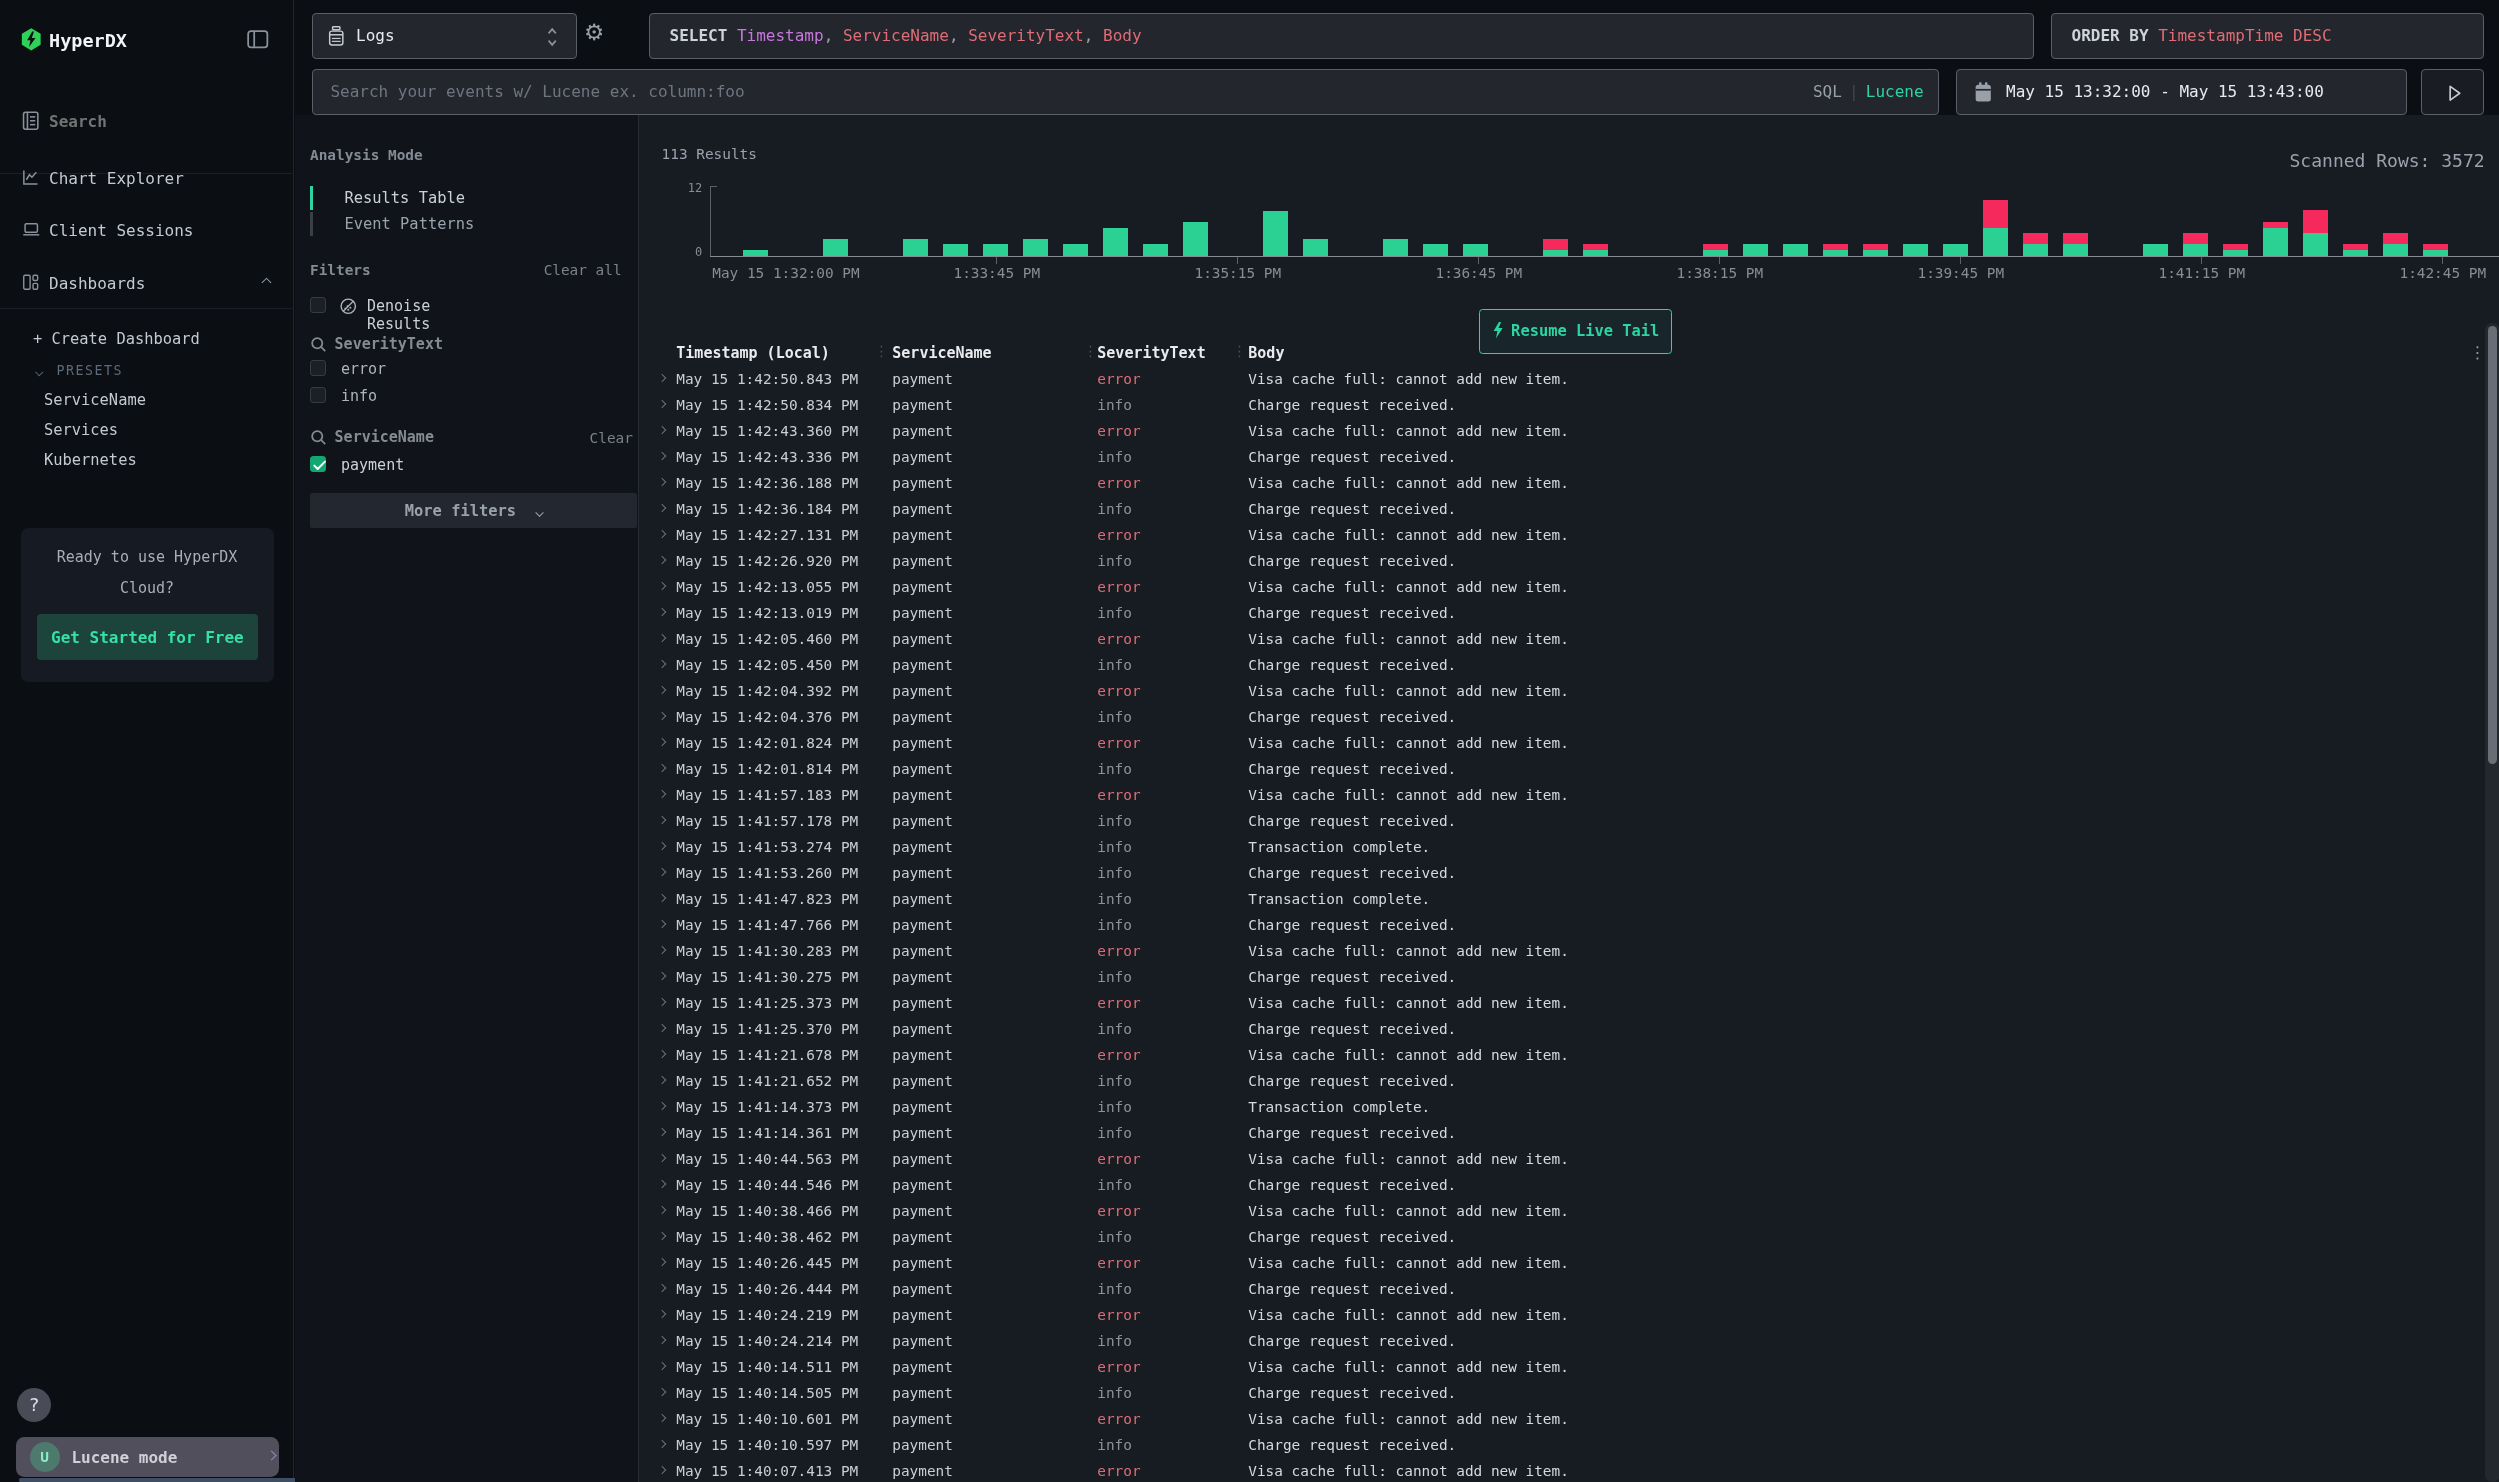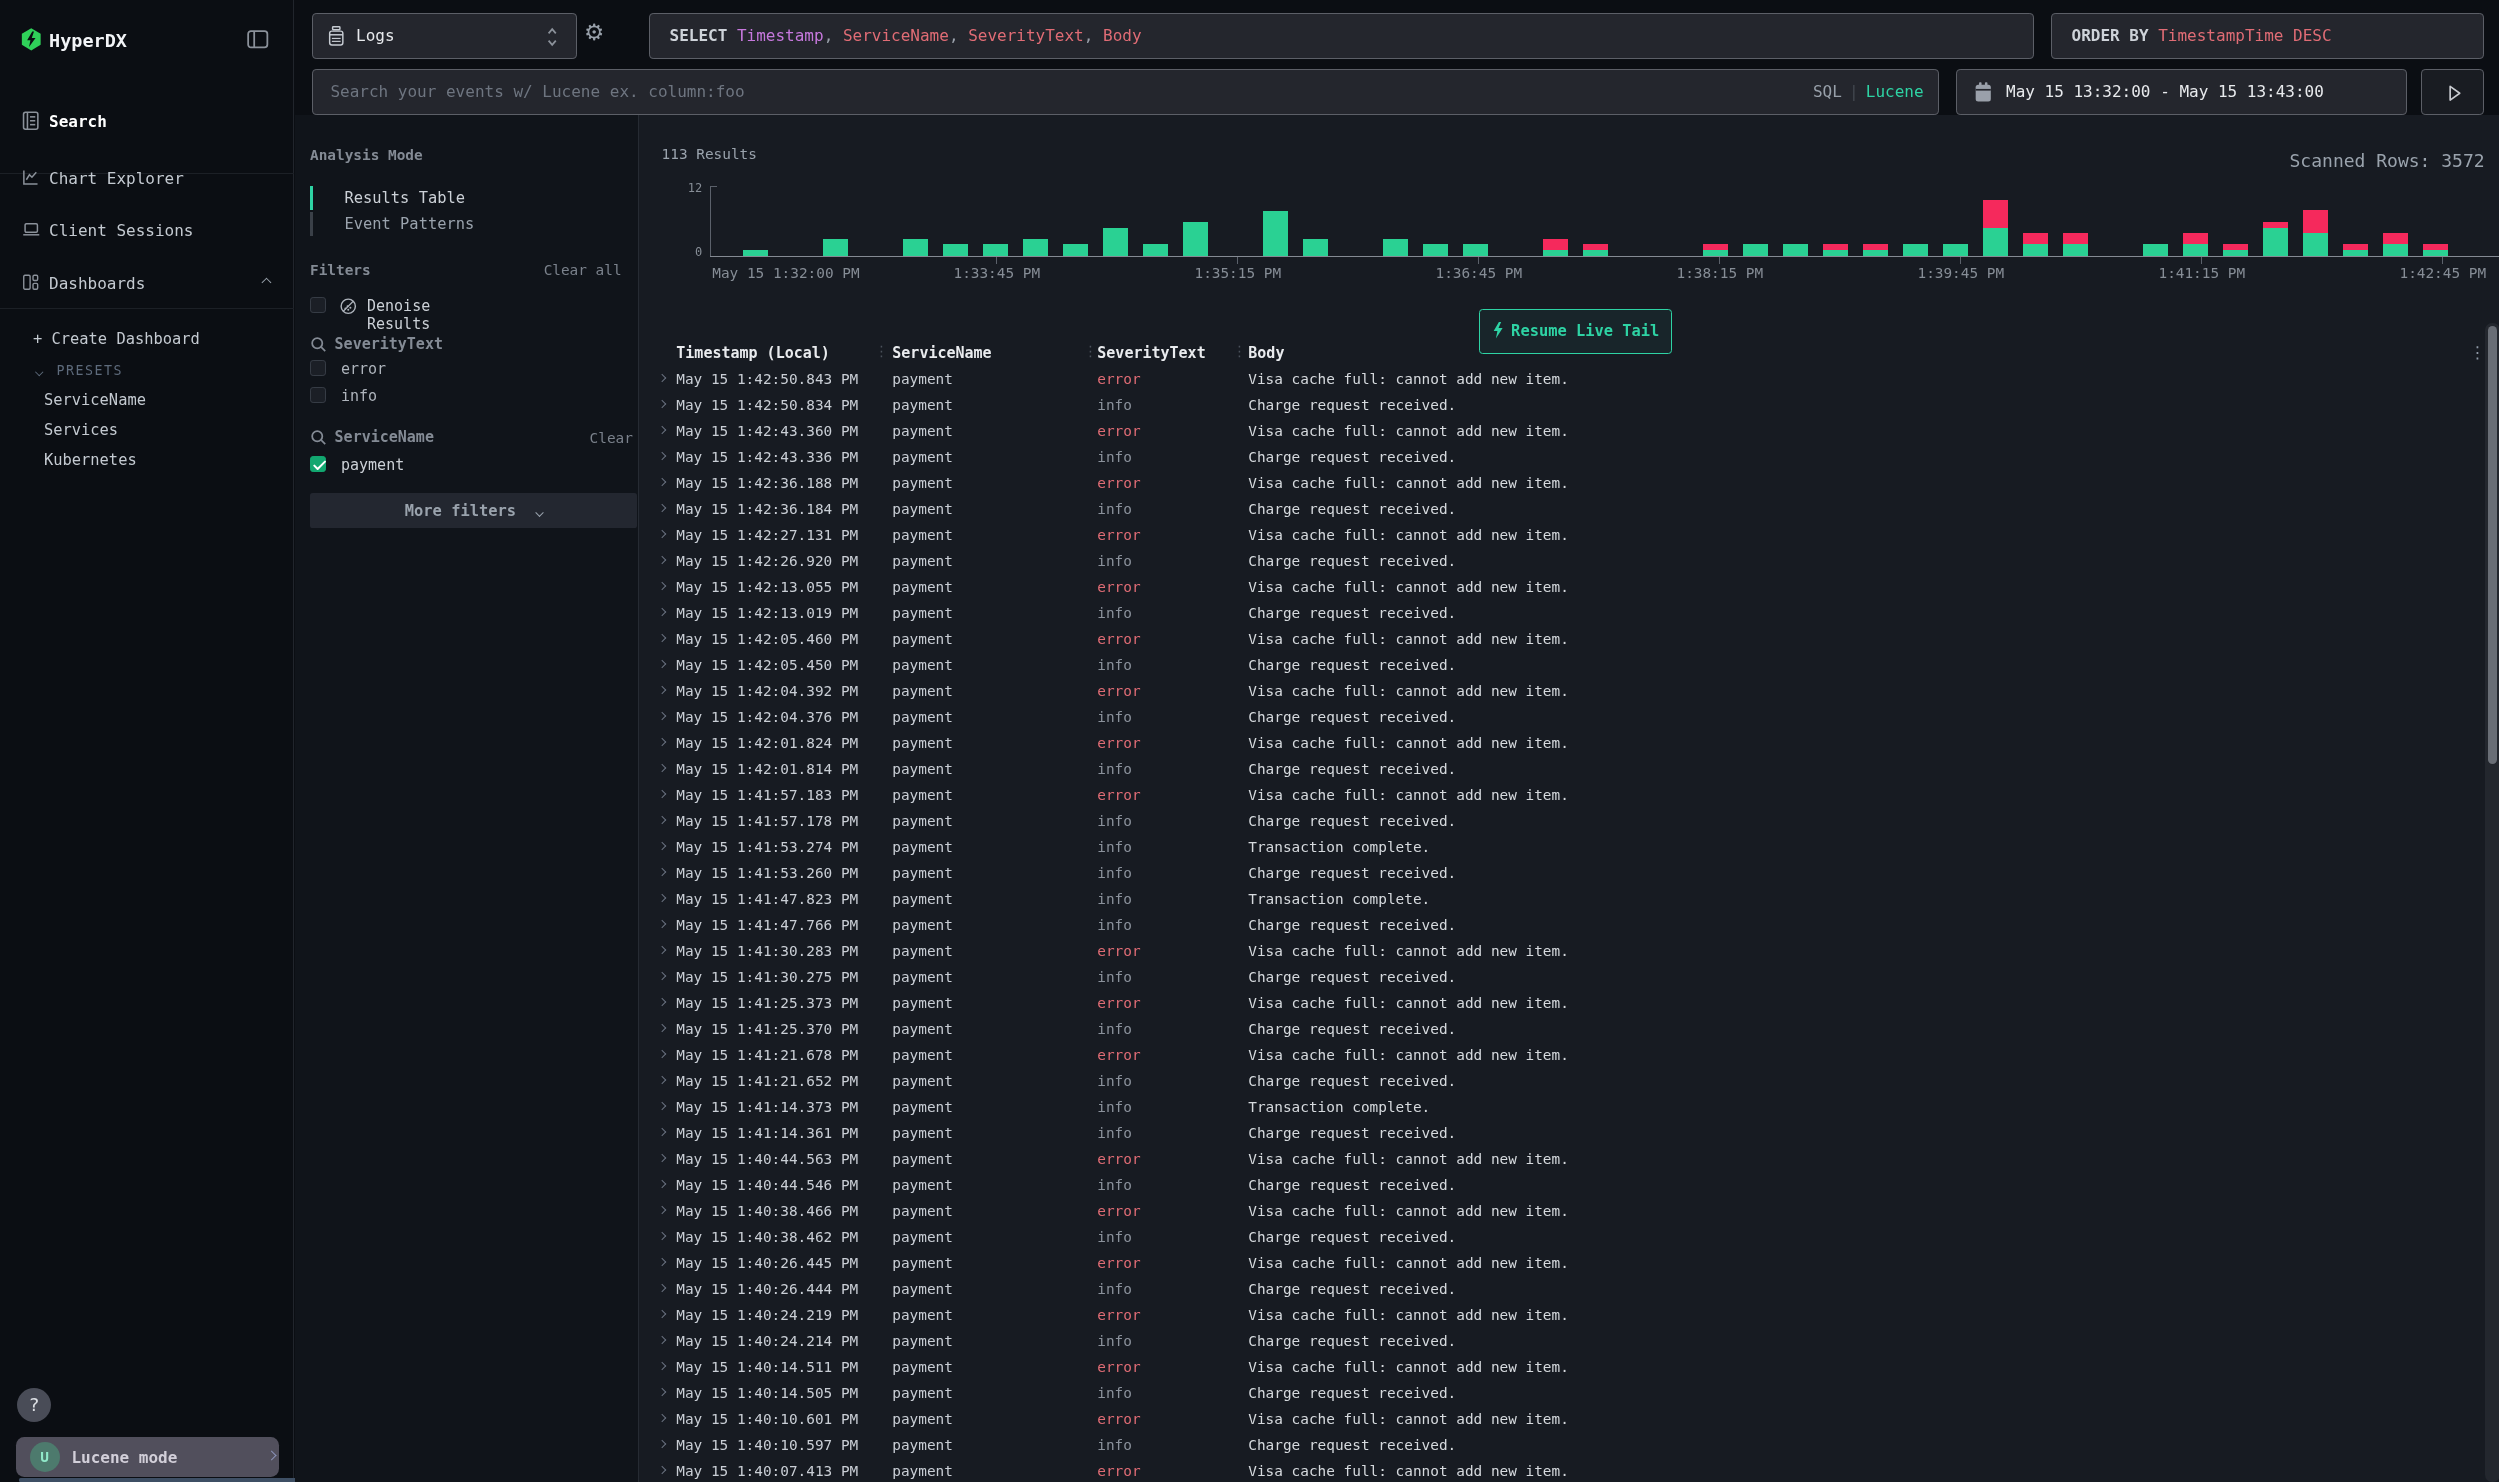--- a/index.html
+++ b/index.html
@@ -9,21 +9,21 @@
   
   #sidebar { position:absolute; left:0; top:0; width:294px; height:1482px;
     background:#0b0e13; border-right:0.5px solid #21252c; }
   #logo-row { position:absolute; left:0; top:27px; width:294px; height:27px; }
   #logo-hex { position:absolute; left:20.5px; top:1px; }
   #brand { position:absolute; left:49px; top:3.1px; font-size:18.5px; font-weight:bold; color:#f2f4f7; }
   #panel-toggle { position:absolute; left:247px; top:3.1px; cursor:pointer; }
   .side-item { position:absolute; left:0; width:294px; height:31px; cursor:pointer; }
   .side-item .icn { position:absolute; left:21.5px; top:5.1px; }
   .side-item .lbl { position:absolute; left:49px; top:6.2px; font-size:16px; color:#c4cad1; }
-  .side-item.active .lbl { color:#ffffff; font-weight:bold; }
+  .side-item.active .lbl { color:#737373; font-weight:bold; }
   .divider { position:absolute; left:0; width:294px; height:0.5px; background:#1c2026; }
   #create-dash { position:absolute; left:33px; top:330px; font-size:15.4px; color:#c4cad1; cursor:pointer; }
   #presets-row { position:absolute; left:36px; top:367px; color:#5e6b7c; cursor:pointer; }
   #presets-row .lbl { position:absolute; left:20.5px; top:-4.1px; font-size:13.3px; letter-spacing:1.5px; }
   .preset-item { position:absolute; left:44px; width:205px; height:26px; font-size:15.4px; color:#c4cad1; cursor:pointer; }
   #cloud-card { position:absolute; left:20.5px; top:528px; width:253px; height:154px;
     background:#161a22; border-radius:7.2px; }
   #cloud-line1 { position:absolute; width:100%; top:19.5px; text-align:center; font-size:15px; color:#a8afb9; }
   #cloud-line2 { position:absolute; width:100%; top:51px; text-align:center; font-size:15px; color:#a8afb9; }
   #cloud-cta { position:absolute; left:16.4px; top:86px; width:221px; height:46px; background:#1d443a;
@@ -214,20 +214,25 @@
 
   <div id="presets-row">
     <span class="chev down" style="border-color:#5e6b7c; width:6.2px; height:6.2px; border-width:1.3px;"></span>
     <span class="lbl">PRESETS</span>
   </div>
 
   <div class="preset-item" style="top:391px">ServiceName</div>
   <div class="preset-item" style="top:421px">Services</div>
   <div class="preset-item" style="top:451px">Kubernetes</div>
 
+  <div id="cloud-card">
+    <div id="cloud-line1">Ready to use HyperDX</div>
+    <div id="cloud-line2">Cloud?</div>
+    <button id="cloud-cta">Get Started for Free</button>
+  </div>
 
   <div id="help-btn">?</div>
 
   <div id="local-pill">
     <span id="local-avatar">U</span>
     <span id="local-label">Lucene mode</span>
     <span class="chev right" id="local-chev" style="border-color:#8a93b8"></span>
   </div>
   <div id="bottom-strip"></div>
 </div>

